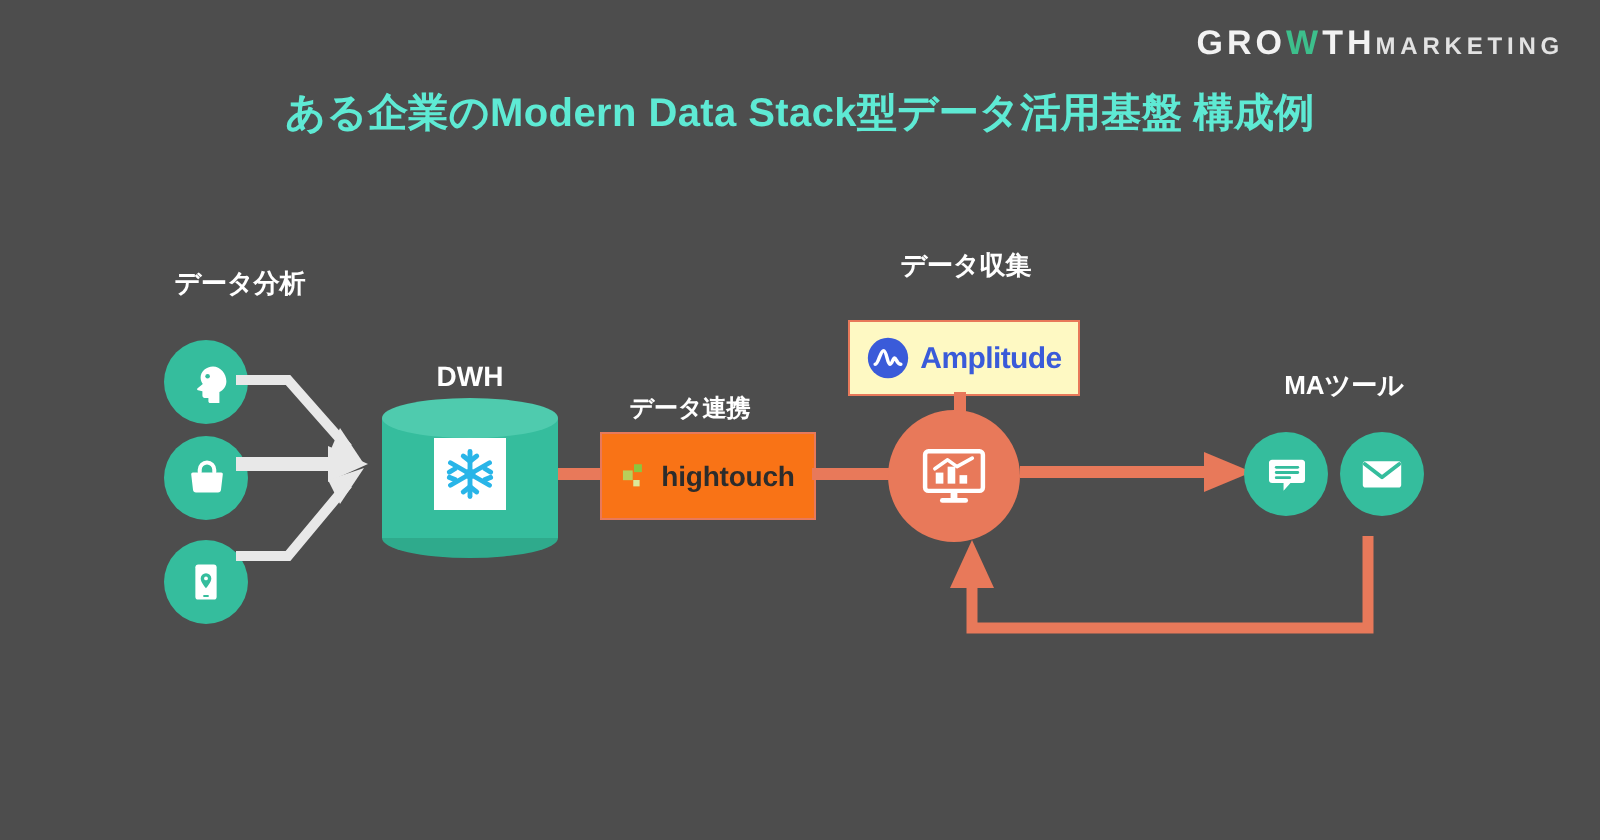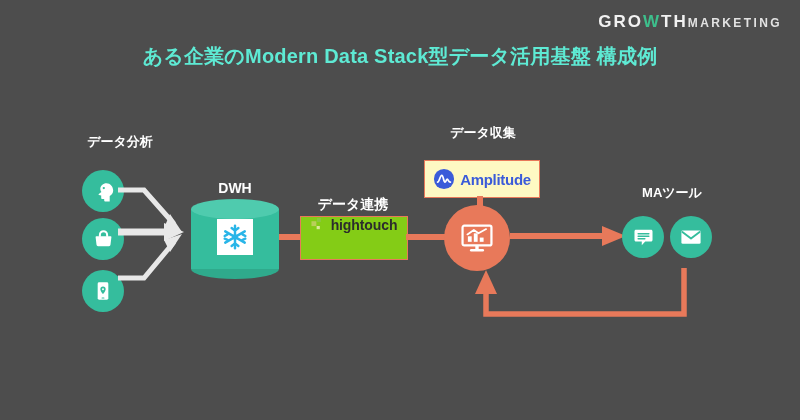--- a/index.html
+++ b/index.html
@@ -58,21 +58,21 @@
   .caption {
     position: absolute;
     color: #ffffff;
     font-size: 13px;
     font-weight: 700;
     white-space: nowrap;
     text-align: center;
   }
   #cap-collect { left: 60px;  top: 133px; width: 120px; }
   #cap-dwh     { left: 192px; top: 180px; width: 86px; font-size: 14px; }
-  #cap-sync    { left: 300px; top: 196px; width: 106px; font-size: 14px; }
+  #cap-sync    { left: 292px; top: 196px; width: 106px; font-size: 12px; }
   #cap-analyze { left: 412px; top: 124px; width: 142px; }
   #cap-ma      { left: 608px; top: 184px; width: 128px; }
 
   
   .src-circle {
     position: absolute;
     width: 42px;
     height: 42px;
     border-radius: 50%;
     background: #35bd9d;
@@ -124,23 +124,24 @@
     display: flex; align-items: center; justify-content: center;
   }
 
   
   #card-hightouch {
     position: absolute;
     left: 300px;
     top: 216px;
     width: 106px;
     height: 42px;
-    background: #84cc16;
+    background: #f97316;
     border: 1.5px solid #e8795a;
     display: flex;
+    align-items: center;
     justify-content: center;
     gap: 5px;
   }
   #card-hightouch .ht-text {
     font-size: 14px;
     font-weight: 600;
     color: #2c2c2c;
     letter-spacing: -0.1px;
   }
 

